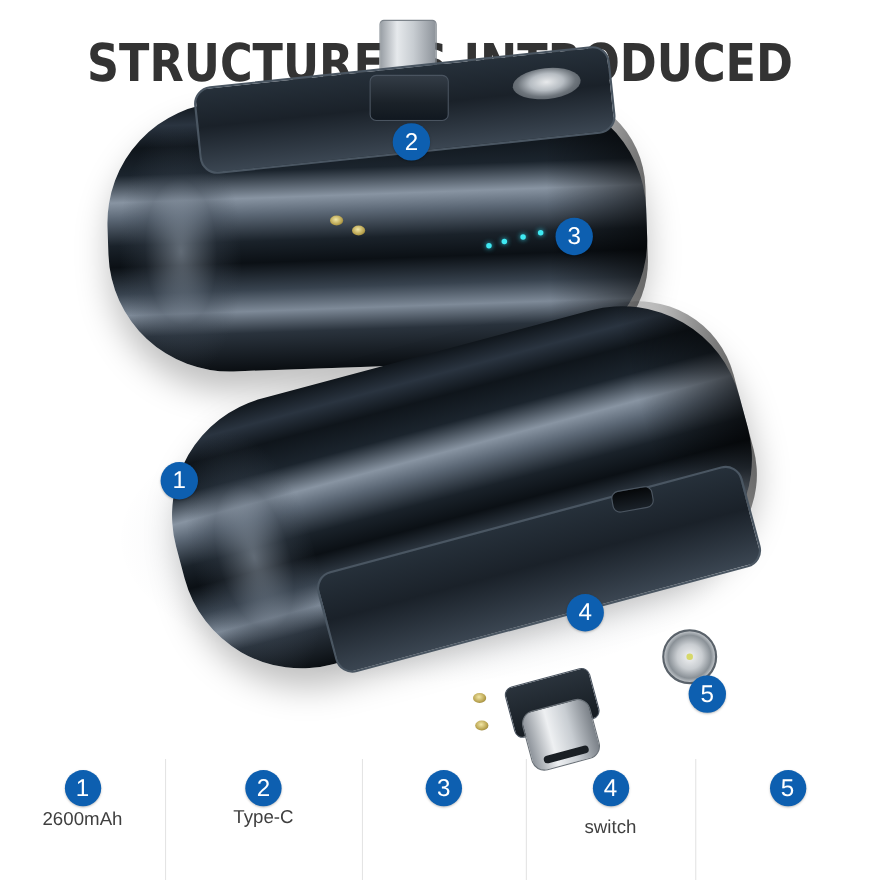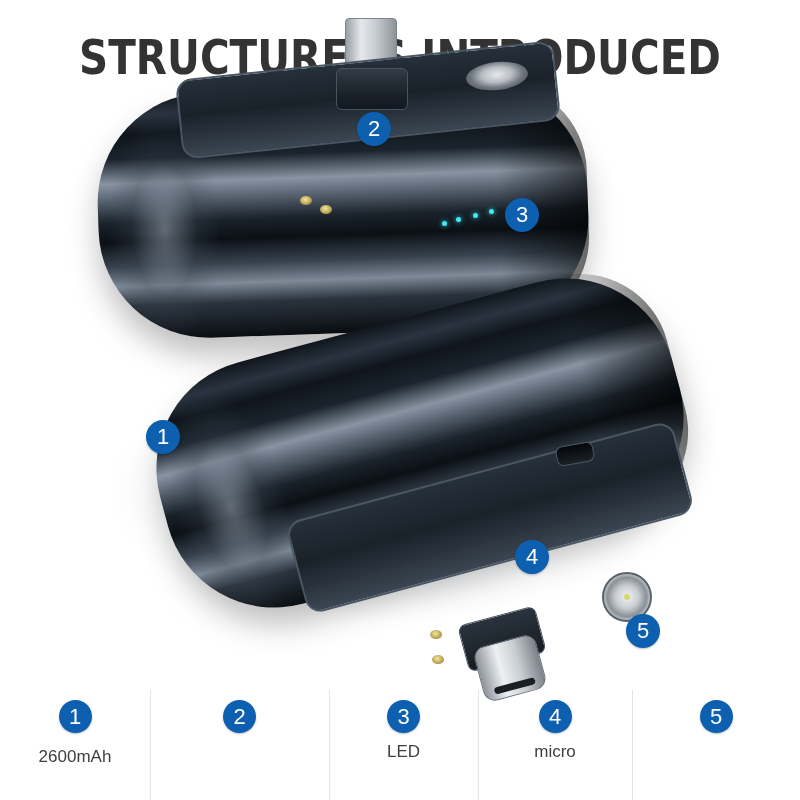--- a/index.html
+++ b/index.html
@@ -163,37 +163,37 @@
   <div class="badge" style="left:146px;top:420px;">1</div>
   <div class="badge" style="left:357px;top:112px;">2</div>
   <div class="badge" style="left:505px;top:198px;">3</div>
   <div class="badge" style="left:515px;top:540px;">4</div>
   <div class="badge" style="left:626px;top:614px;">5</div>
 </div>
 
 <div class="legend">
   <div class="legend-col" style="left:0;width:150px;">
     <span class="badge">1</span>
-    <span class="label" style="margin-top:14px;">2600mAh</span>
+    <span class="label" style="margin-top:2px;">2600mAh</span>
   </div>
   <div class="divider" style="left:150px;"></div>
 
   <div class="legend-col" style="left:150px;width:179px;">
     <span class="badge">2</span>
+    <span class="label" style="margin-top:0;">Type-C</span>
   </div>
   <div class="divider" style="left:329px;"></div>
 
   <div class="legend-col" style="left:329px;width:149px;">
     <span class="badge">3</span>
-    <span class="label">LED</span>
   </div>
   <div class="divider" style="left:478px;"></div>
 
   <div class="legend-col" style="left:478px;width:154px;">
     <span class="badge">4</span>
-    <span class="label">micro</span>
+    <span class="label">switch</span>
   </div>
   <div class="divider" style="left:632px;"></div>
 
   <div class="legend-col" style="left:632px;width:168px;">
     <span class="badge">5</span>
   </div>
 </div>
 
 </body></html>

